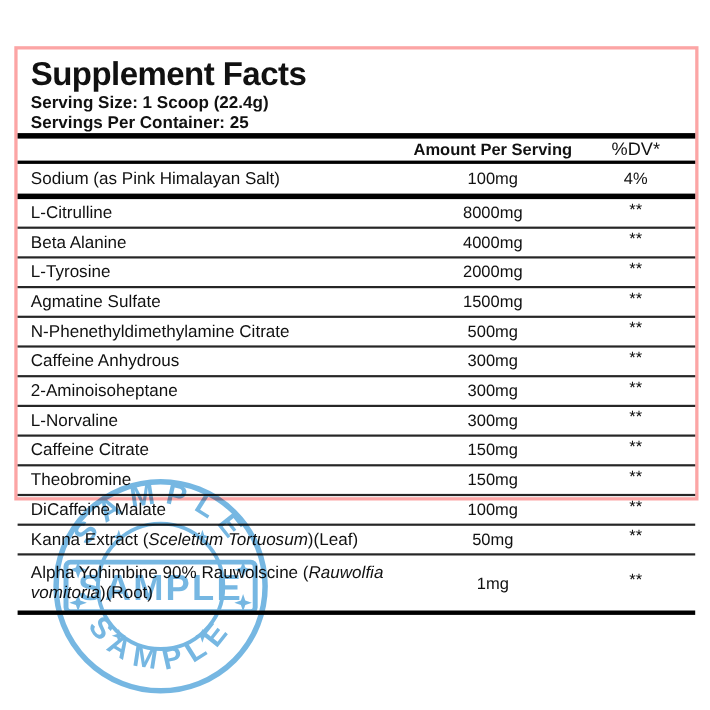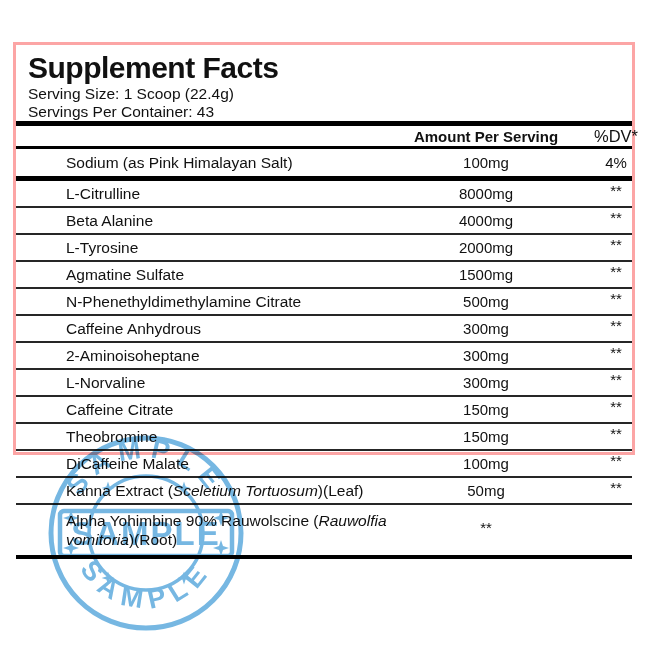--- a/index.html
+++ b/index.html
@@ -25,35 +25,34 @@
   }
   .title-wrap { height: 44px; box-sizing: border-box; padding: 6px 0 0 12px; }
   .panel-title {
     font-size: 30px;
     font-weight: bold;
     letter-spacing: -0.5px;
     line-height: 34px;
     white-space: nowrap;
   }
   .serving-info { height: 37px; box-sizing: border-box; padding-left: 12px; }
-  .serving-line { font-size: 15.5px; line-height: 18px; }
+  .serving-line { font-size: 15.5px; line-height: 18px; font-weight: bold; }
 
   .hr { width: 100%; background: #000; flex: none; }
   .hr-a { height: 5px; }
   .hr-b { height: 3px; }
   .hr-c { height: 5px; }
   .hr-d { height: 4px; }
 
   .grid-row {
     display: grid;
     grid-template-columns: 356px 152px 108px;
     align-items: center;
     box-sizing: border-box;
     flex: none;
-    padding-left: 38px;
   }
   .header-row { height: 20px; }
   .col-amount-label { text-align: center; font-weight: bold; font-size: 15px; }
   .col-dv-label    { text-align: center; font-weight: normal; font-size: 16.5px; }
 
   .row { height: 27px; border-bottom: 2px solid #262626; }
   .row:last-of-type { border-bottom: none; }
   .row-sodium { height: 27px; border-bottom: none; }
   .row-alpha  { height: 50px; border-bottom: none; }
 
@@ -89,21 +88,21 @@
 <body>
 
 <div class="panel">
 
   <div class="title-wrap">
     <div class="panel-title">Supplement Facts</div>
   </div>
 
   <div class="serving-info">
     <div class="serving-line">Serving Size: 1 Scoop (22.4g)</div>
-    <div class="serving-line">Servings Per Container: 43</div>
+    <div class="serving-line">Servings Per Container: 25</div>
   </div>
 
   <div class="hr hr-a"></div>
 
   <div class="grid-row header-row">
     <div class="cell"></div>
     <div class="cell col-amount-label">Amount Per Serving</div>
     <div class="cell col-dv-label">%DV*</div>
   </div>
 
@@ -184,20 +183,21 @@
   </div>
 
   <div class="grid-row row">
     <div class="cell name"><span>Kanna Extract (</span><i>Sceletium Tortuosum</i><span>)(Leaf)</span></div>
     <div class="cell amt">50mg</div>
     <div class="cell dv">**</div>
   </div>
 
   <div class="grid-row row-alpha">
     <div class="cell name"><span>Alpha Yohimbine 90% Rauwolscine (</span><i>Rauwolfia vomitoria</i><span>)(Root)</span></div>
+    <div class="cell amt">1mg</div>
     <div class="cell dv">**</div>
   </div>
 
   <div class="hr hr-d"></div>
 
 
 </div>
 
 <div class="stamp-wrap">
   <svg width="200" height="200" viewBox="0 0 200 200">

